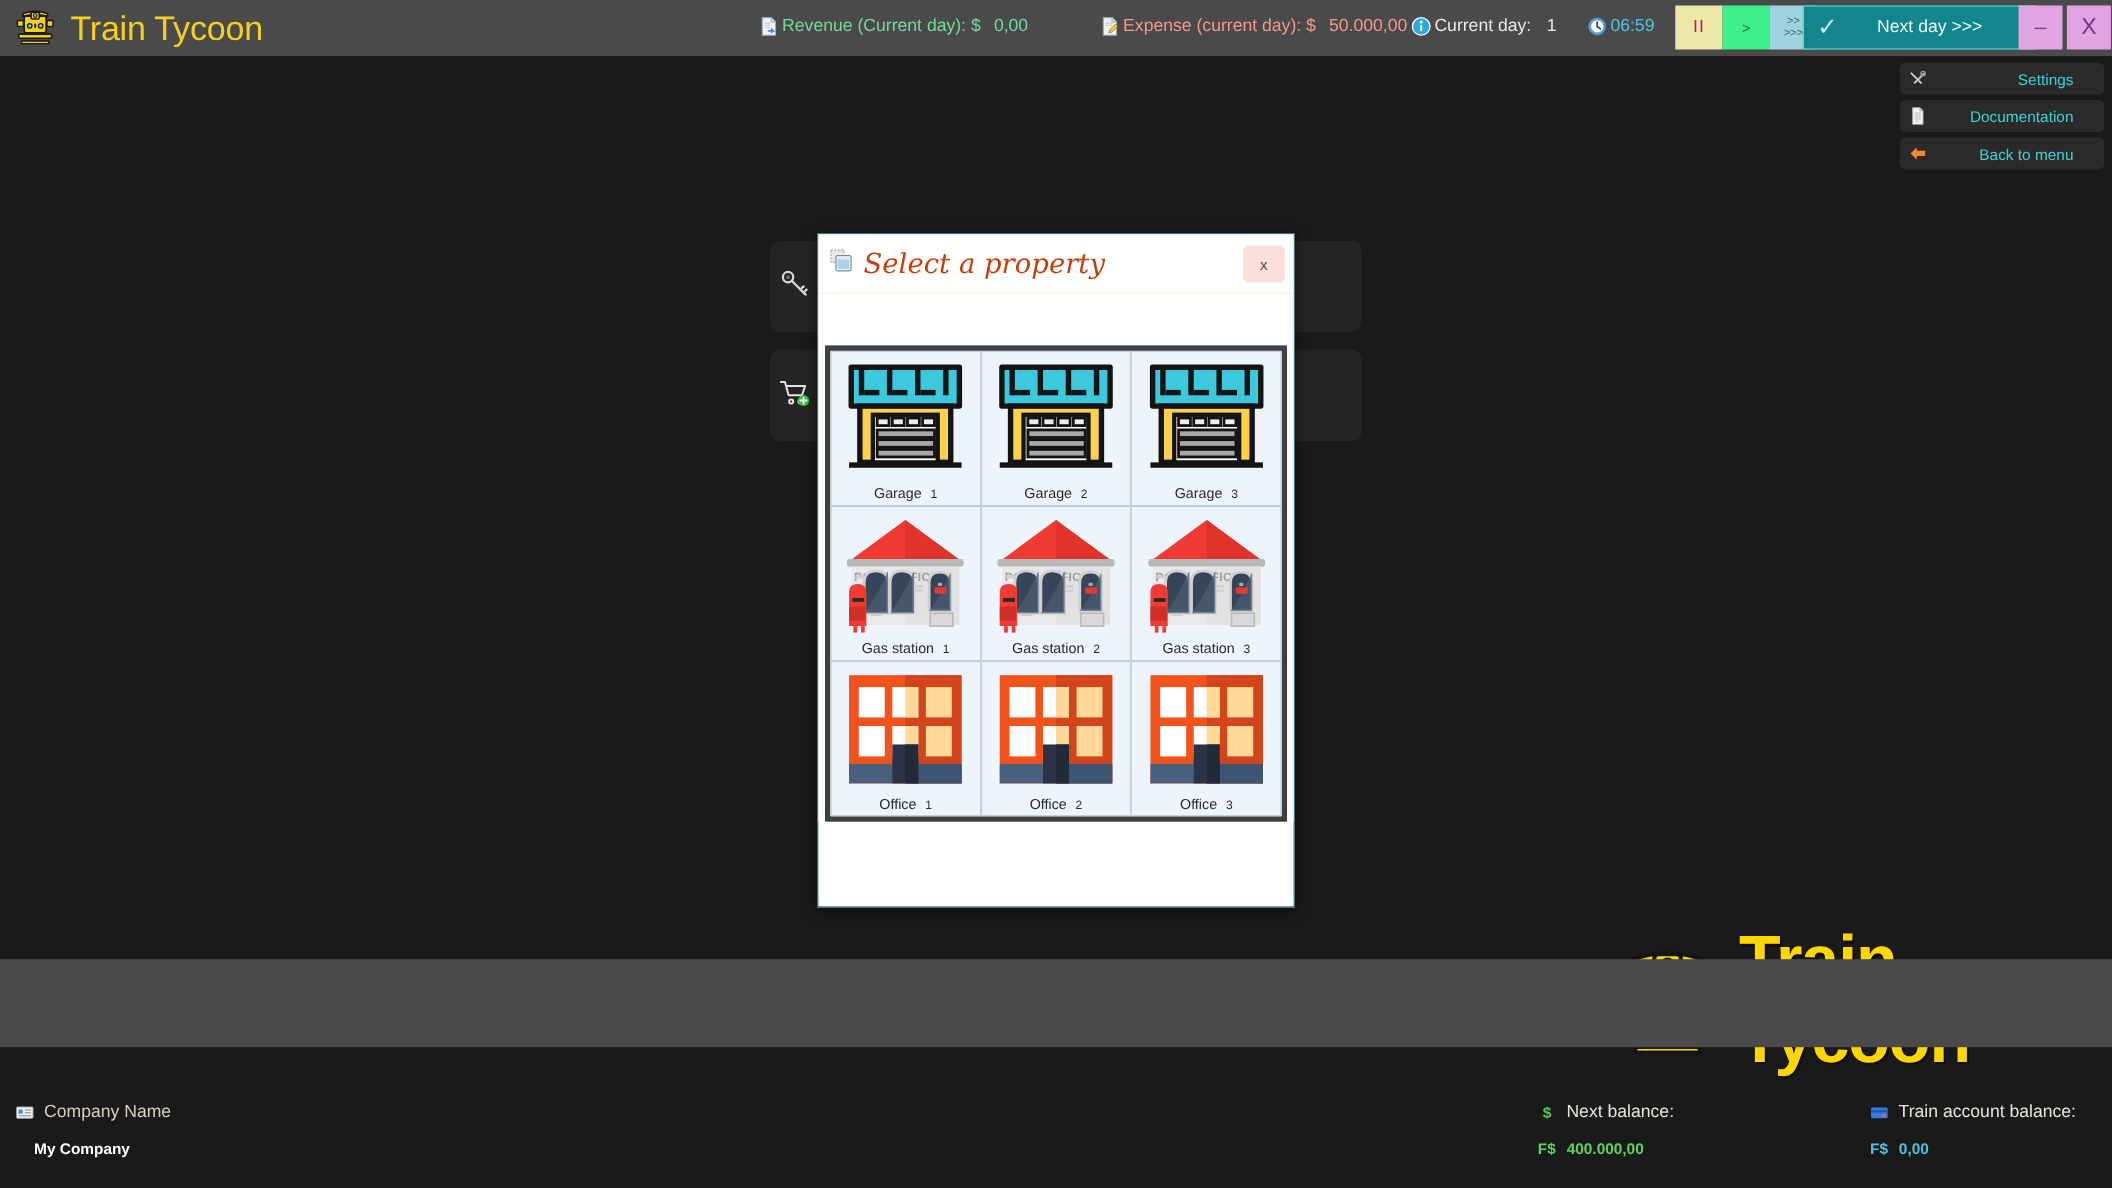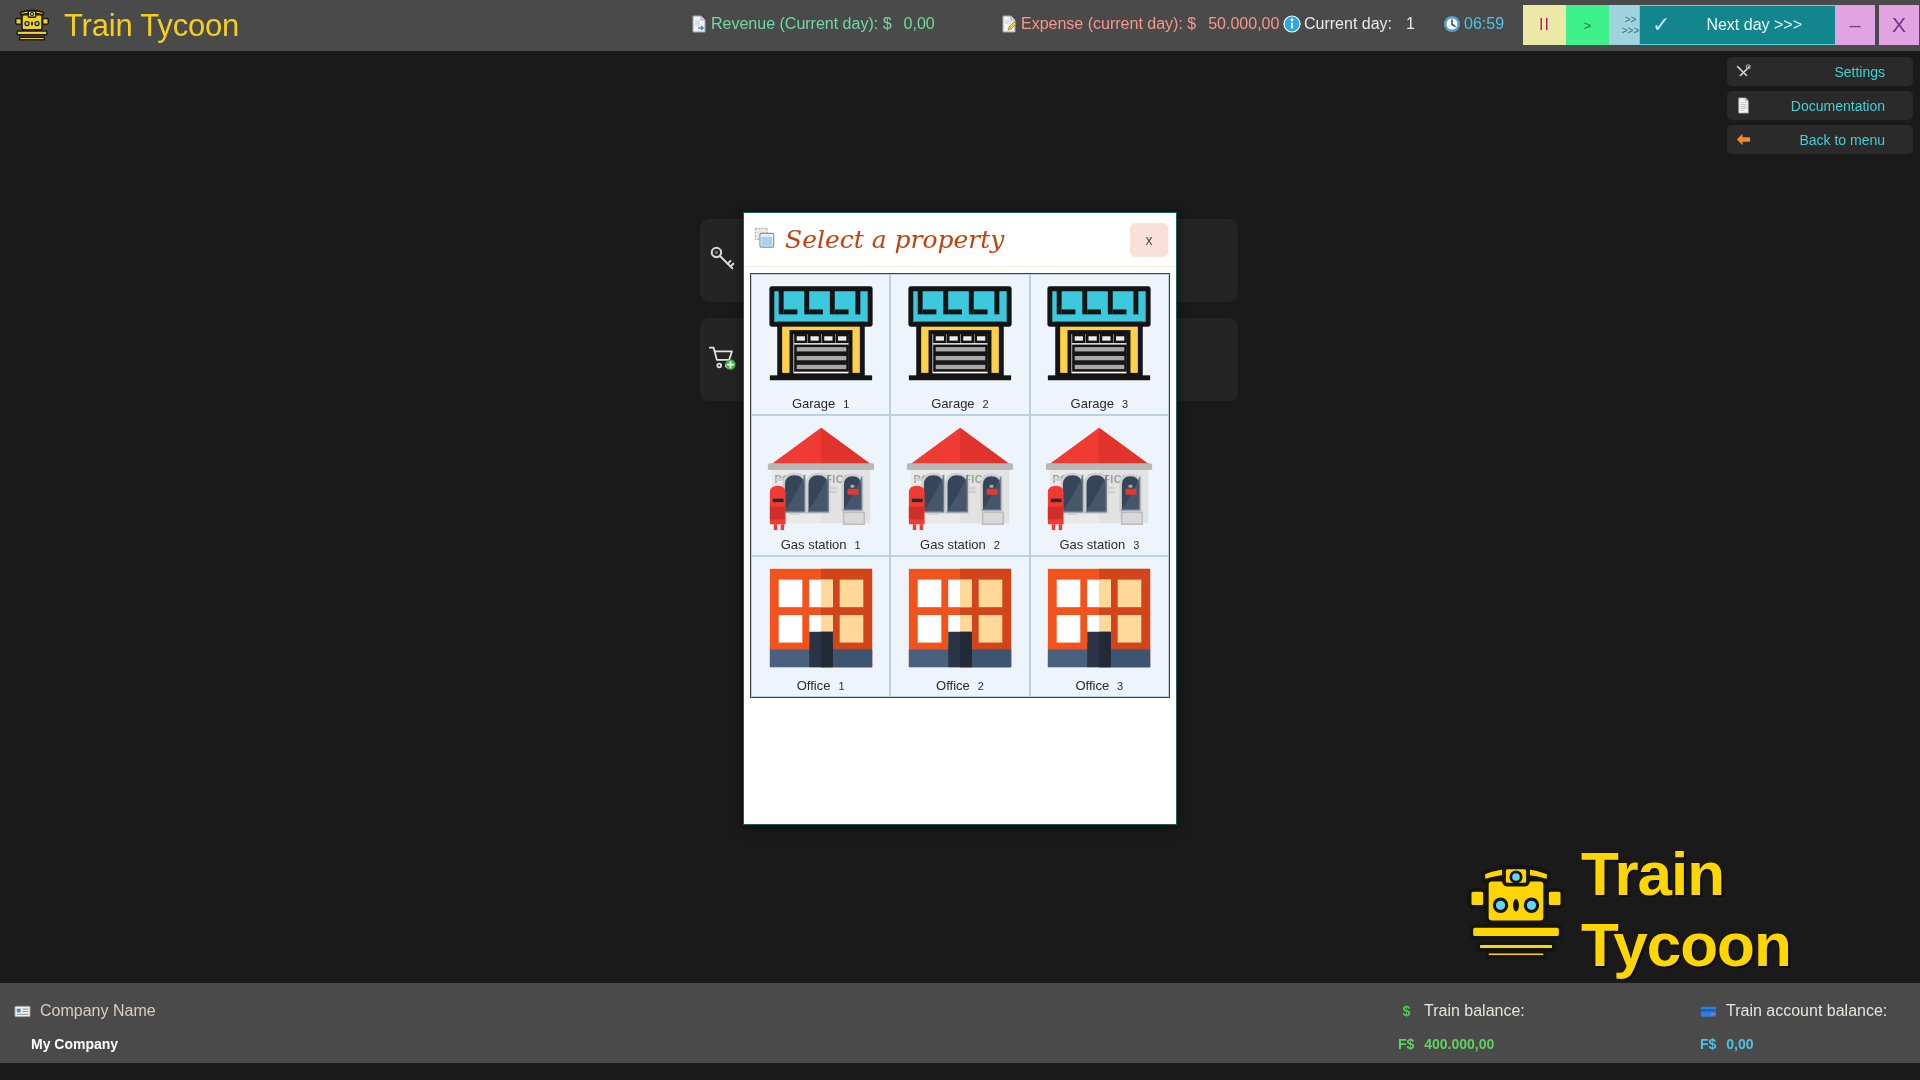--- a/index.html
+++ b/index.html
@@ -2,21 +2,21 @@
 <html><head>
 <meta charset="utf-8">
 <style>
   * { box-sizing: border-box; margin: 0; padding: 0; }
   html, body {
     width: 1920px; height: 1080px;
     background: #1a1a1a;
     font-family: "Liberation Sans", sans-serif;
     overflow: hidden;
   }
-  #app { position: relative; width: 1920px; height: 1063px; background: #1a1a1a; }
+  #app { position: relative; width: 1920px; height: 952px; background: #1a1a1a; }
 
   
   .topbar {
     position: absolute; top: 0; left: 0; width: 1920px; height: 51px;
     background: #4a4a4a;
     display: flex; align-items: center;
   }
   .brand { display: flex; align-items: center; gap: 12px; padding-left: 12px; width: 420px; }
   .brand-title { color: #f5cf1f; font-size: 31px; letter-spacing: -0.2px; }
   .loco-svg { display: block; }
@@ -79,22 +79,22 @@
   .modal-head { height: 54px; display: flex; align-items: center; padding: 0 8px 0 10px;
                 border-bottom: 1px solid #f2ecd8; background:#ffffff; }
   .modal-title-wrap { display: flex; align-items: center; gap: 9px; flex: 1; }
   .modal-title { color: #c2410c; font-size: 25px; font-style: italic;
                  font-family: "DejaVu Serif", serif; }
   .modal-close { width: 38px; height: 34px; background: #fbdfd9; border-radius: 5px;
                  display: flex; align-items: center; justify-content: center;
                  color: #5a4a46; font-size: 14px; cursor: pointer; }
 
   .modal-body { padding: 6px 6px 0 6px; background:#ffffff; }
-  .prop-grid { border: 1px solid #404040; display: grid; grid-template-columns: 1fr 1fr 1fr;
-               background: #ffffff; }
+  .prop-grid { border: 5px solid #404040; display: grid; grid-template-columns: 1fr 1fr 1fr;
+               background: #ffffff; margin-top: 41px; }
   .prop-cell { border: 1px solid #bcd0e0; background: #eef4fb; padding: 5px 4px 3px 4px;
                display: flex; flex-direction: column; align-items: center; cursor: pointer; }
   .prop-art { width: 118px; height: 112px; display: block; }
   .prop-label { margin-top: 4px; font-size: 13px; color: #2a2a2a; white-space: nowrap; }
   .prop-label .num { margin-left: 8px; font-size: 11px; }
 
   .confirm-btn { margin: 6px 6px 6px 6px; height: 41px; background: #f0fbf0;
                  border: 1px solid #2fa02f; display: flex; align-items: center; cursor: pointer; }
   .confirm-check { padding-left: 12px; width: 34px; }
   .confirm-lbl { flex: 1; text-align: center; color: #39b03a; font-size: 18px; padding-right: 34px; }
@@ -630,21 +630,21 @@
     </div>
   </div>
 
   <div class="bb-block" id="bb-cash">
     <div class="bb-row1">
       <span class="bb-ico">
         <svg width="17" height="17" viewBox="0 0 18 18">
           <text x="9" y="14" text-anchor="middle" font-size="15" font-weight="bold" fill="#4fc94f" font-family="Liberation Sans, sans-serif">$</text>
         </svg>
       </span>
-      <span class="lbl">Train balance:</span>
+      <span class="lbl">Next balance:</span>
     </div>
     <div class="bb-row2">
       <span class="val">F$</span>
       <span class="val" style="margin-left:6px">400.000,00</span>
     </div>
   </div>
 
   <div class="bb-block" id="bb-bank">
     <div class="bb-row1">
       <span class="bb-ico">

